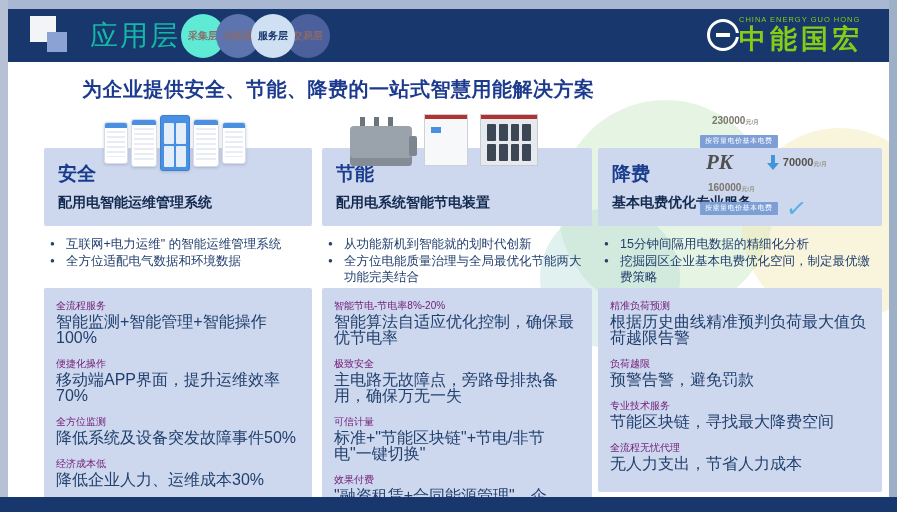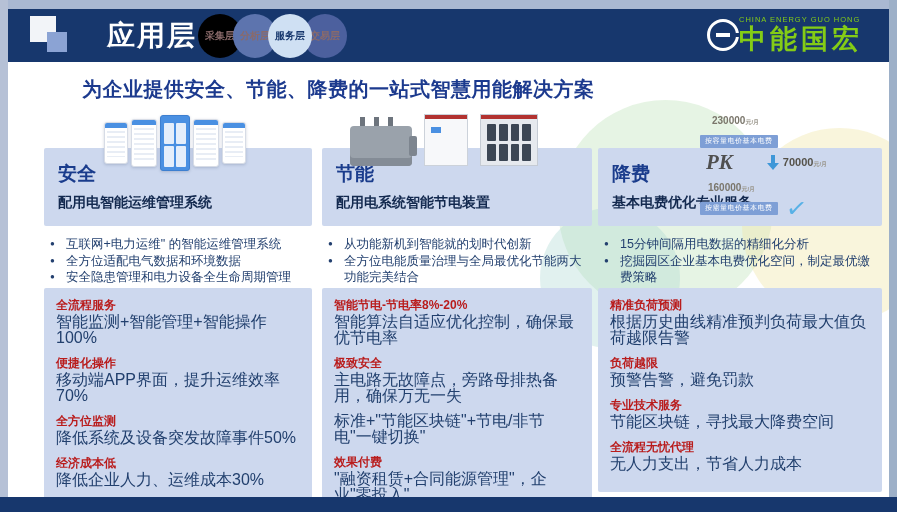--- a/index.html
+++ b/index.html
@@ -9,24 +9,24 @@
   
   .frame-top  { position:absolute; top:0; left:0; right:0; height:9px; background:#a9b8d2; z-index:6; }
   .frame-left { position:absolute; top:0; left:0; width:8px; bottom:15px; background:#b6c1d6; z-index:6; }
   .frame-right{ position:absolute; top:0; right:0; width:8px; bottom:15px; background:#9db0c8; z-index:6; }
 
   
   .header { position:absolute; left:8px; right:8px; top:9px; height:53px; background:#17376d; display:flex; align-items:center; z-index:5; }
   .mark { position:relative; width:46px; height:46px; margin-left:22px; flex:none; }
   .mark .sq1 { position:absolute; left:0; top:3px; width:26px; height:26px; background:#f2f4f8; }
   .mark .sq2 { position:absolute; left:17px; top:19px; width:20px; height:20px; background:#8ba3d4; }
-  .app-layer { color:#ffffff; font-size:28px; font-weight:bold; letter-spacing:2px; margin-left:31px; }
+  .app-layer { color:#14b8a6; font-size:28px; font-weight:normal; letter-spacing:2px; margin-left:14px; }
   .layers { display:flex; margin-left:10px; align-items:center; }
   .layer-circle { width:44px; height:44px; border-radius:50%; margin-left:-9px; display:flex; align-items:center; justify-content:center; font-size:10px; color:#8a6a6a; font-weight:bold; }
-  .lc1 { background:#000000; z-index:1;text-align:right; }
+  .lc1 { background:#5eead4; z-index:1;text-align:right; }
   .lc2 { background:#5d74ae; z-index:2; }
   .lc3 { background:#cfe0f3; color:#17376d; z-index:3; }
   .lc4 { background:#4c609e; z-index:2; }
   .brand { margin-left:auto; margin-right:26px; display:flex; align-items:center; color:#84cc16; }
   .brand-ring { width:32px; height:32px; border:3px solid #fff; border-radius:50%; position:relative; flex:none; }
   .brand-ring::before { content:""; position:absolute; left:6px; top:11px; width:14px; height:4px; background:#fff; }
   .brand-ring::after { content:""; position:absolute; right:-3px; top:11px; width:5px; height:4px; background:#17376d; }
   .brand-text { display:flex; flex-direction:column; line-height:1.15; }
   .brand-tag { font-size:7.5px; letter-spacing:1px; }
   .brand-name { font-size:27px; font-weight:bold; letter-spacing:4px; }
@@ -48,21 +48,21 @@
   .head-card { position:relative; background:#cdd8ee; height:78px; padding:13px 14px; border-radius:2px; z-index:1; }
   .col-title { font-size:19px; font-weight:bold; color:#1a3c8c; }
   .col-subtitle { font-size:14px; font-weight:bold; color:#13294f; margin-top:7px; }
 
   .bullets { list-style:none; margin-top:10px; height:52px; padding-left:6px; }
   .bullets li { position:relative; padding-left:16px; font-size:12.5px; color:#23406f; line-height:16.5px; }
   .bullets li::before { content:"\25CF"; position:absolute; left:0; top:0; font-size:8px; line-height:16.5px; color:#23406f; }
 
   .detail { background:#cdd8ee; border-radius:2px; padding:9px 12px; min-height:204px; }
   .sec { margin-bottom:9px; }
-  .sec-h { font-size:12px; font-weight:bold; color:#b91c1c; line-height:17px; }
+  .sec-h { font-size:10px; font-weight:normal; color:#701a75; line-height:17px; }
   .sec-b { font-size:16px; color:#22406e; line-height:16px; }
 
   
   .phones { position:absolute; left:60px; top:-33px; display:flex; align-items:center; gap:3px; z-index:3; }
   .phone { background:#fff; border:1px solid #d7dce6; border-radius:3px; box-shadow:0 1px 3px rgba(60,80,120,0.25); overflow:hidden; }
   .phone .bar { height:5px; background:#4a90e2; }
   .phone .lines { margin:3px 2px; height:calc(100% - 14px); background:repeating-linear-gradient(#e8edf5 0 2px, transparent 2px 5px); }
   .p1,.p5 { width:24px; height:42px; }
   .p2,.p4 { width:26px; height:48px; }
   .p3 { width:30px; height:56px; background:#4a90e2; border-color:#3d7fd0; padding:7px 3px 3px; display:grid; grid-template-columns:1fr 1fr; gap:2px; }
@@ -161,21 +161,20 @@
         </div>
     </div>
     <div class="head-card">
       <div class="col-title">安全</div>
       <div class="col-subtitle">配用电智能运维管理系统</div>
     </div>
     <ul class="bullets">
 
     <li>互联网+电力运维" 的智能运维管理系统</li>
         <li>全方位适配电气数据和环境数据</li>
-        <li>安全隐患管理和电力设备全生命周期管理</li>
       </ul>
     <div class="detail">
 
         <div class="sec">
           <div class="sec-h">全流程服务</div>
           <div class="sec-b">智能监测+智能管理+智能操作100%</div>
         </div>
 
         <div class="sec">
           <div class="sec-h">便捷化操作</div>
@@ -224,20 +223,21 @@
           <div class="sec-h">智能节电-节电率8%-20%</div>
           <div class="sec-b">智能算法自适应优化控制，确保最优节电率</div>
         </div>
 
         <div class="sec">
           <div class="sec-h">极致安全</div>
           <div class="sec-b">主电路无故障点，旁路母排热备用，确保万无一失</div>
         </div>
 
         <div class="sec">
+          <div class="sec-h">可信计量</div>
           <div class="sec-b">标准+"节能区块链"+节电/非节电"一键切换"</div>
         </div>
 
         <div class="sec">
           <div class="sec-h">效果付费</div>
           <div class="sec-b">"融资租赁+合同能源管理"，企业"零投入"</div>
         </div>
       </div>
   </section>
 

